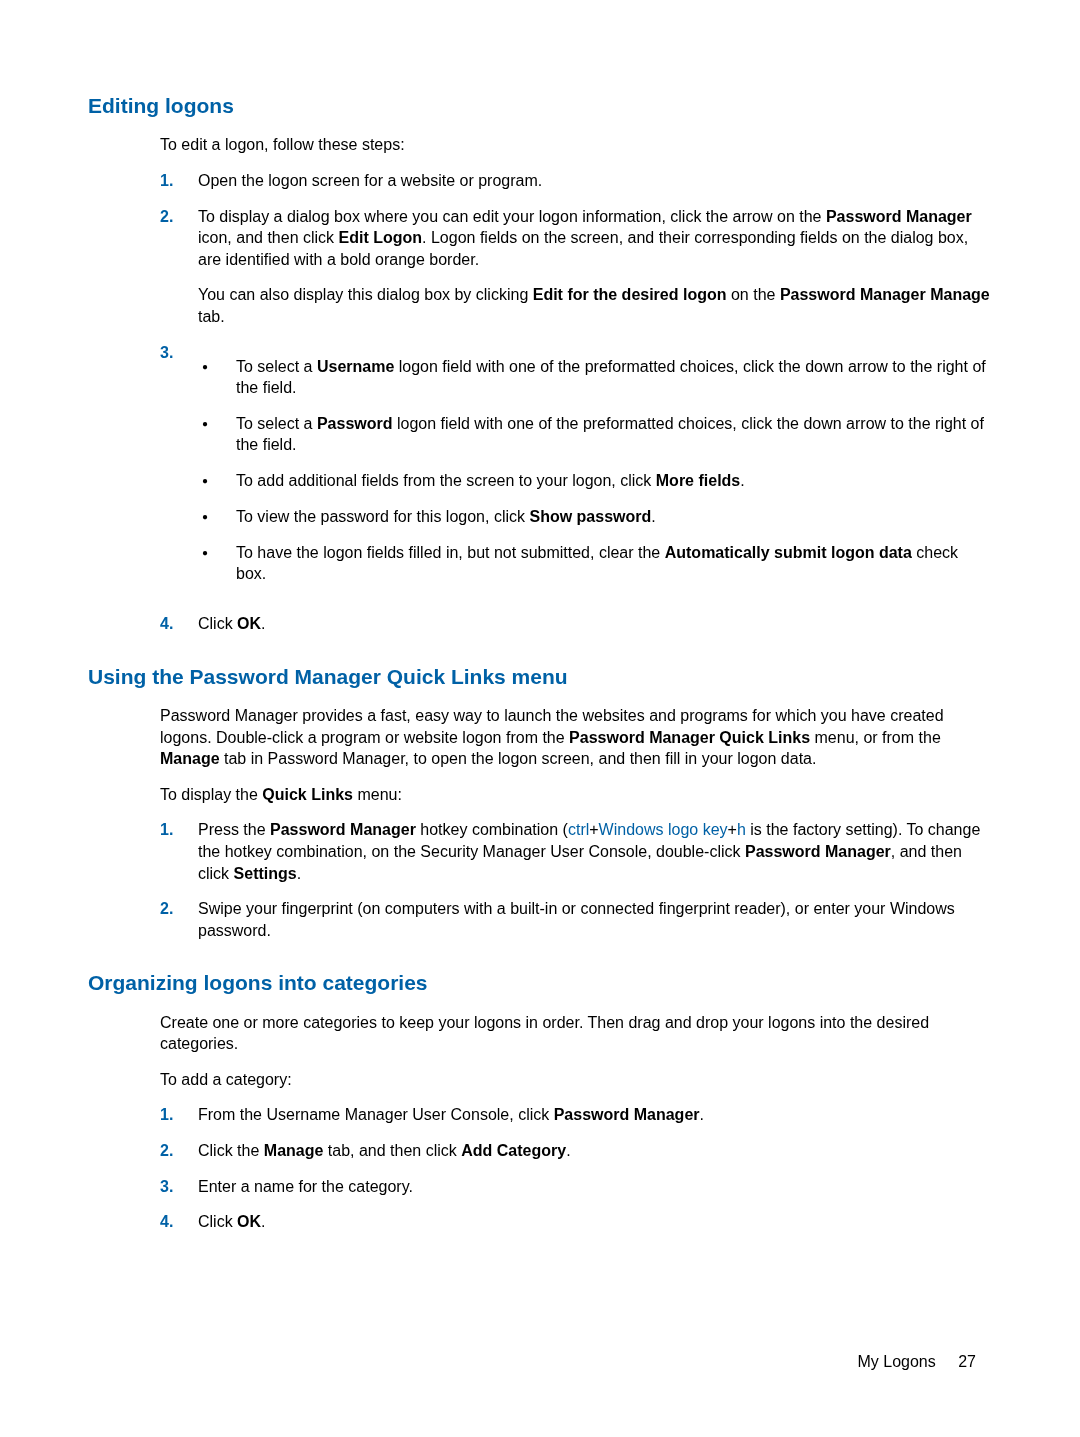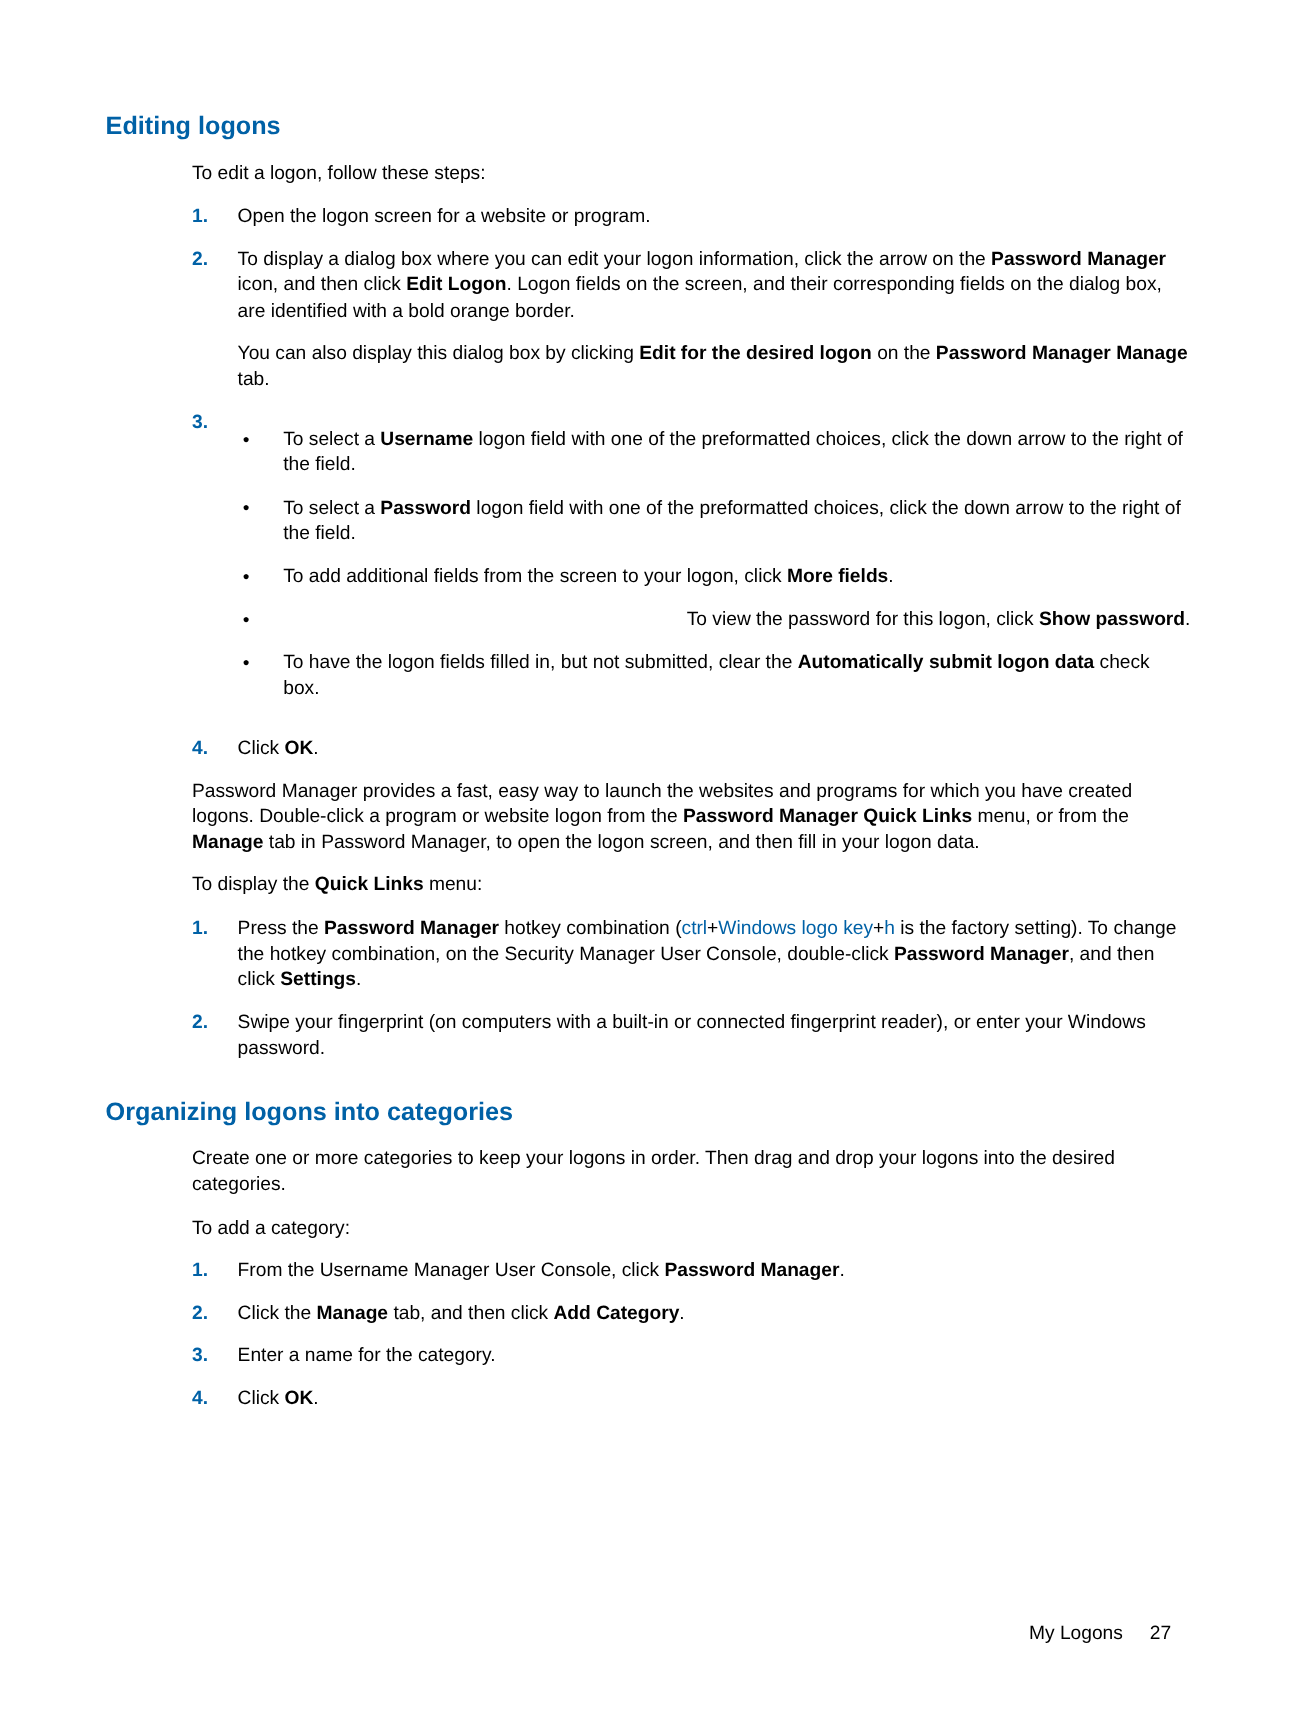--- a/index.html
+++ b/index.html
@@ -110,37 +110,38 @@
             <li>
               <span class="bullet" style="font-size: 10px; line-height: 22px;">●</span>
               <div class="sub-li-body" style="flex: 1 1 0%;"><span><span>To select a </span><span class="bold">Password</span><span> logon field with one of the preformatted choices, click the down arrow to the right of the field.</span></span></div>
             </li>
             <li>
               <span class="bullet" style="font-size: 10px; line-height: 22px;">●</span>
               <div class="sub-li-body" style="flex: 1 1 0%;"><span><span>To add additional fields from the screen to your logon, click </span><span class="bold">More fields</span><span>.</span></span></div>
             </li>
             <li>
               <span class="bullet" style="font-size: 10px; line-height: 22px;">●</span>
-              <div class="sub-li-body" style="flex: 1 1 0%; text-align: right;"><span><span>To view the password for this logon, click </span><span class="bold">Show password</span><span>.</span></span></div>
+              <div class="sub-li-body" style="flex: 1 1 0%;"><span><span>To view the password for this logon, click </span><span class="bold">Show password</span><span>.</span></span></div>
             </li>
             <li>
               <span class="bullet" style="font-size: 10px; line-height: 22px;">●</span>
               <div class="sub-li-body" style="flex: 1 1 0%;"><span><span>To have the logon fields filled in, but not submitted, clear the </span><span class="bold">Automatically submit logon data</span><span> check box.</span></span></div>
             </li>
           </ul>
         </div>
       </li>
       <li>
         <span class="num-marker">4.</span>
         <div class="li-content">
           <div class="li-para"><span><span>Click </span><span class="bold">OK</span><span>.</span></span></div>
         </div>
       </li>
     </ol>
 
+  <div class="h2 intro-h2">Using the Password Manager Quick Links menu</div>
   <div>
       <div class="p intro" style="margin-left: 72px;"><span><span>Password Manager provides a fast, easy way to launch the websites and programs for which you have created logons. Double-click a program or website logon from the </span><span class="bold">Password Manager Quick Links</span><span> menu, or from the </span><span class="bold">Manage</span><span> tab in Password Manager, to open the logon screen, and then fill in your logon data.</span></span></div>
       <div class="p intro" style="margin-left: 72px;"><span><span>To display the </span><span class="bold">Quick Links</span><span> menu:</span></span></div>
     </div>
   <ol class="num">
       <li>
         <span class="num-marker">1.</span>
         <div class="li-content">
           <div class="li-para"><span><span>Press the </span><span class="bold">Password Manager</span><span> hotkey combination (</span><span class="link">ctrl</span><span>+</span><span class="link">Windows logo key</span><span>+</span><span class="link">h</span><span> is the factory setting). To change the hotkey combination, on the Security Manager User Console, double-click </span><span class="bold">Password Manager</span><span>, and then click </span><span class="bold">Settings</span><span>.</span></span></div>
         </div>

